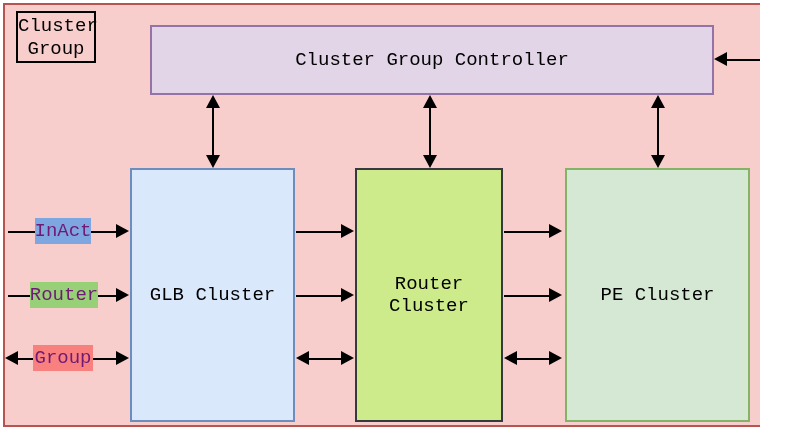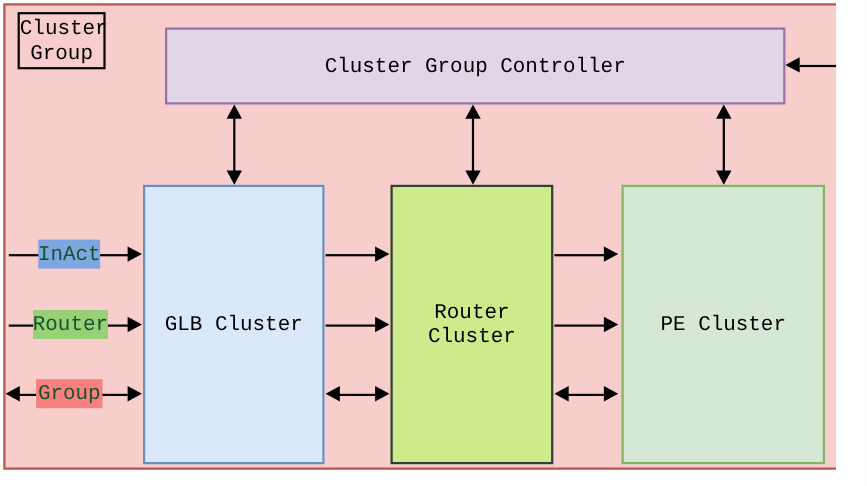--- a/index.html
+++ b/index.html
@@ -120,21 +120,21 @@
   .ah-down {
     border-left: 7px solid transparent;
     border-right: 7px solid transparent;
     border-top: 13px solid #000000;
   }
   
   .chip {
     position: absolute;
     box-sizing: border-box;
     font-size: 19px;
-    color: #14532d;
+    color: #701a75;
     display: flex;
     align-items: center;
     justify-content: center;
     line-height: 1;
     padding: 2px 4px;
     height: 26px;
   }
   .chip-inact   { background: #7ea6e0; border: 1px solid #7ea6e0; }
   .chip-weight  { background: #97d077; border: 1px solid #97d077; }
   .chip-psum    { background: #f8807f; border: 1px solid #f8807f; }

